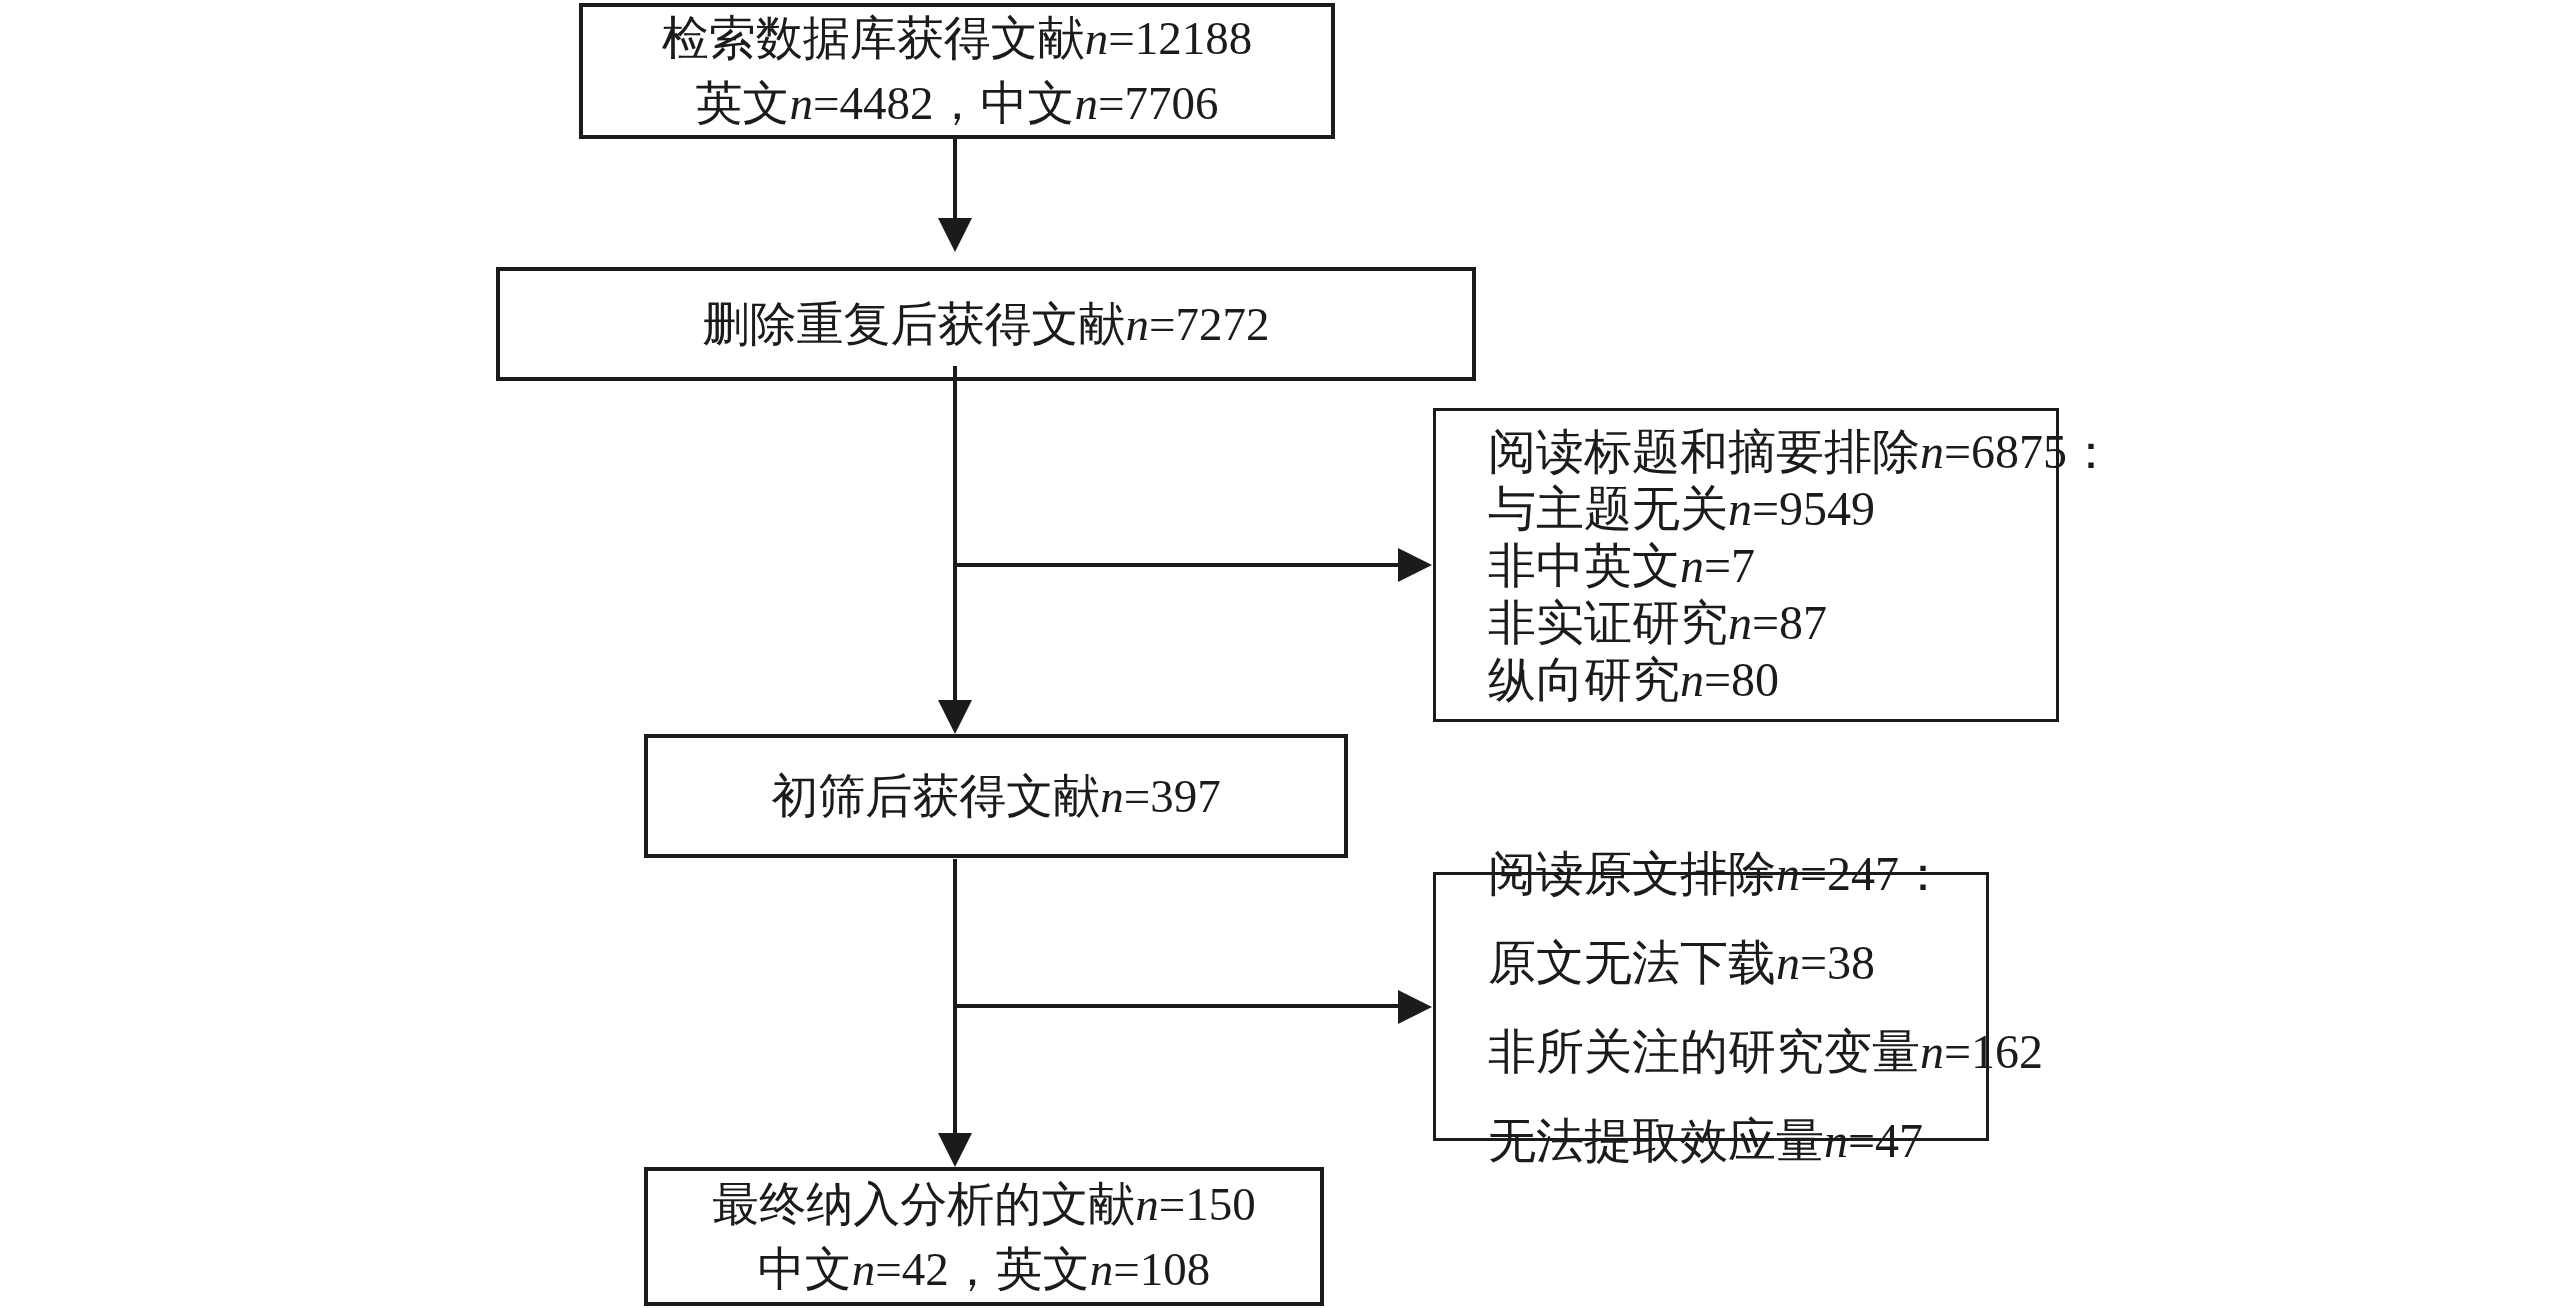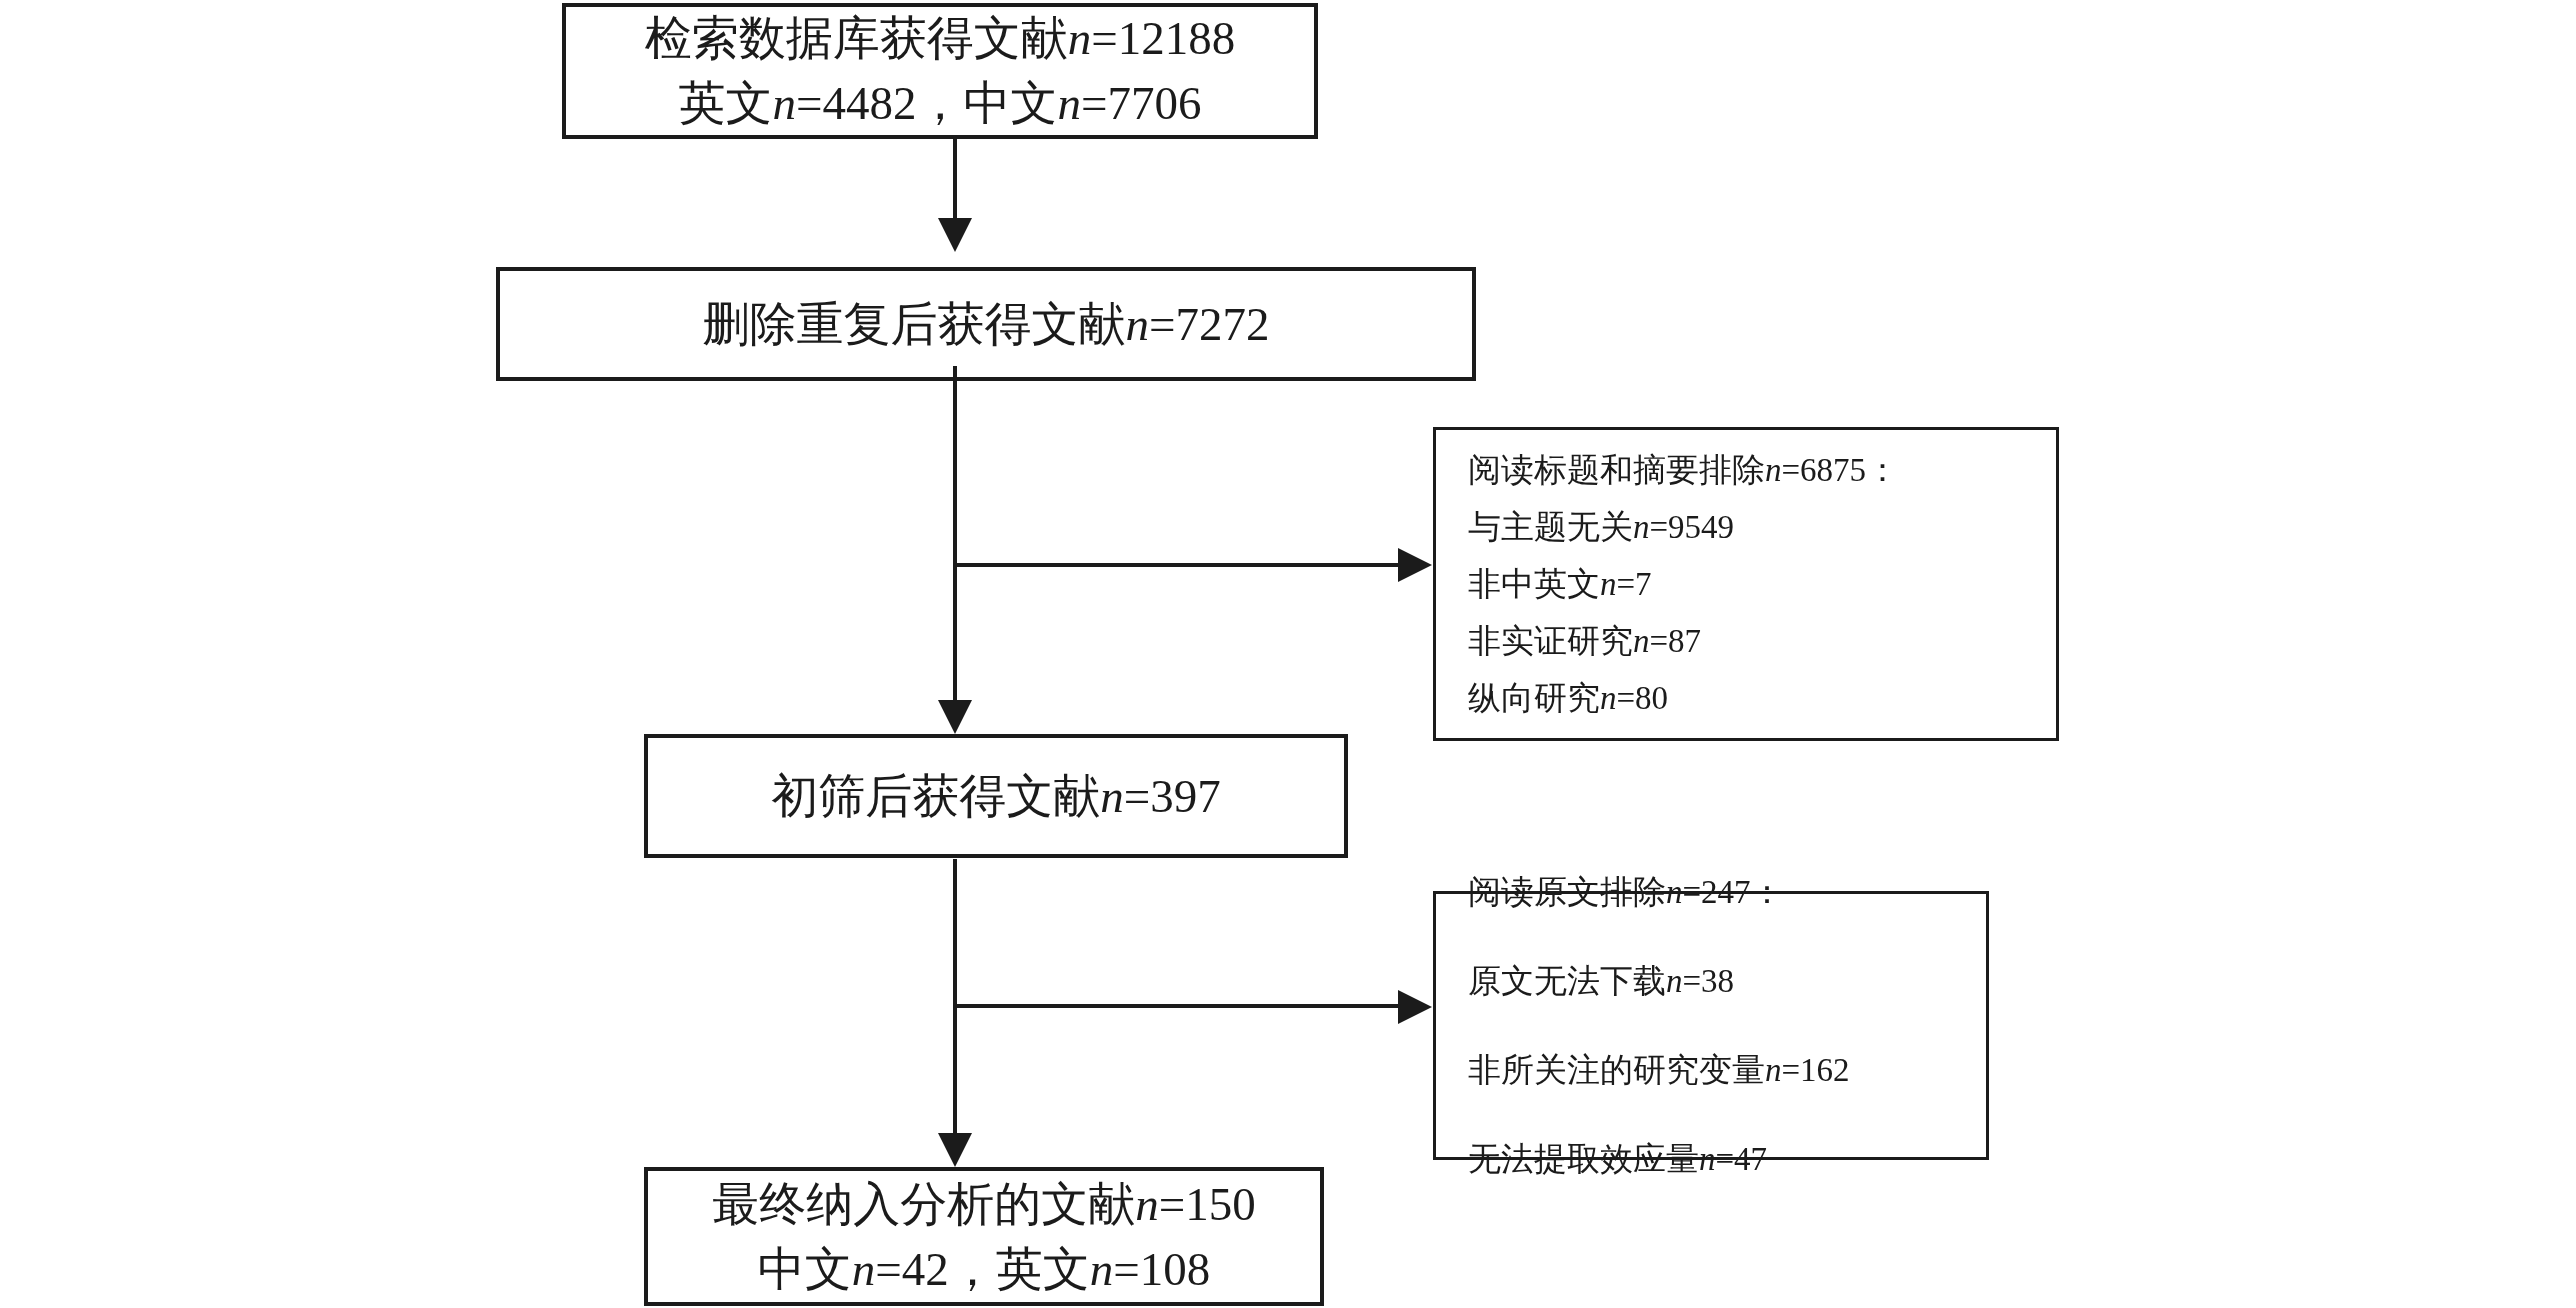--- a/index.html
+++ b/index.html
@@ -20,33 +20,33 @@
     position:absolute;
     box-sizing:border-box;
     background:var(--bg);
     border:4.1px solid var(--ink);
     display:flex;
     flex-direction:column;
     justify-content:center;
   }
   .box.centered{align-items:center;text-align:center;}
   .box.main{font-size:47px;line-height:65px;}
-  .box.excl{font-size:33px;line-height:57px;border-width:3.3px;padding-left:32px;align-items:flex-start;text-align:left;margin-top:19px;}
+  .box.excl{font-size:48px;line-height:57px;border-width:3.3px;padding-left:52px;align-items:flex-start;text-align:left;}
   .tline{white-space:nowrap;}
   .n{font-style:italic;}
   .conn{position:absolute;background:var(--ink);}
   .ah-down{position:absolute;width:0;height:0;
     border-left:17px solid transparent;border-right:17px solid transparent;
     border-top:34px solid var(--ink);}
   .ah-right{position:absolute;width:0;height:0;
     border-top:17px solid transparent;border-bottom:17px solid transparent;
     border-left:34px solid var(--ink);}
 
   
-  #box-source{left:562px;top:3.3px;width:756px;height:136px;}
+  #box-source{left:579px;top:3.3px;width:756px;height:136px;}
   #box-dedup{left:496px;top:252px;width:980px;height:114px;margin-top:15px;}
   #box-excl-abstract{left:1433px;top:408px;width:626px;height:314px;}
   #box-screened{left:644px;top:734px;width:704px;height:124px;}
   #box-excl-fulltext{left:1433px;top:872px;width:556px;height:269px;gap:32px;}
   #box-final{left:644px;top:1167px;width:680px;height:139px;}
 
   #line-v1{left:953px;top:139px;width:4.1px;height:80px;}
   #ah-v1{left:938px;top:218px;}
   #line-v2{left:953px;top:366px;width:4.1px;height:335px;}
   #ah-v2{left:938px;top:700px;}

